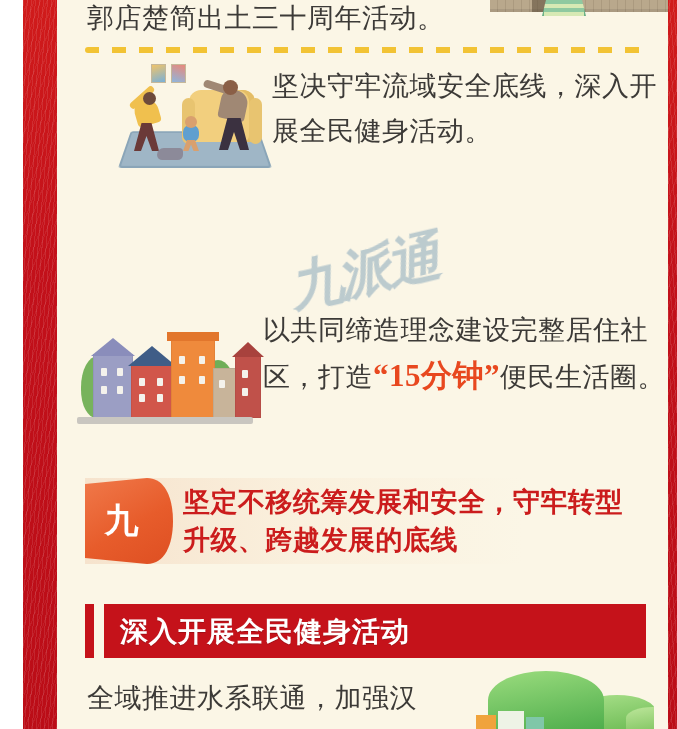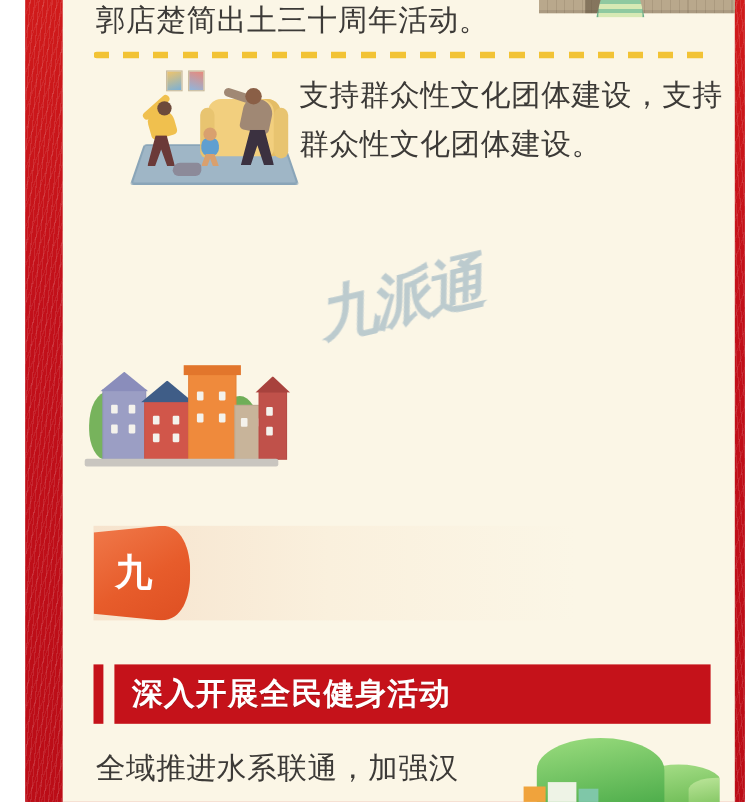--- a/index.html
+++ b/index.html
@@ -340,21 +340,21 @@
           <div class="legs"></div>
         </div>
       <div class="child">
           <div class="torso"></div>
           <div class="head"></div>
           <div class="legs"></div>
         </div>
       <div class="cat"></div>
     </div>
 
-    <div id="p-fitness" class="body-text">支持群众性文化团体建设，支持群众性文化团体建设。</div>
+    <div id="p-fitness" class="body-text">坚决守牢流域安全底线，深入开展全民健身活动。</div>
 
 
     <div id="art-town">
       <div class="tree t1"></div>
       <div class="tree t2"></div>
       <div class="h h1">
           <i class="win" style="left:8px;top:14px"></i>
           <i class="win" style="left:24px;top:14px"></i>
           <i class="win" style="left:8px;top:32px"></i>
           <i class="win" style="left:24px;top:32px"></i>
@@ -375,25 +375,29 @@
           <i class="win" style="left:6px;top:12px"></i>
           <i class="win" style="left:22px;top:12px"></i>
         </div>
       <div class="h h5">
           <i class="win" style="left:7px;top:14px"></i>
           <i class="win" style="left:7px;top:32px"></i>
         </div>
       <div class="ground"></div>
     </div>
 
+    <div id="p-community" class="body-text">
+      <span>以共同缔造理念建设完整居住社区，打造</span><span class="hl">“15分钟”</span><span>便民生活圈。</span>
+    </div>
 
     <div id="section-nine">
       <div class="badge">
         <span>九</span>
       </div>
+      <div class="title">坚定不移统筹发展和安全，守牢转型升级、跨越发展的底线</div>
     </div>
 
     <div class="headline-wrap" id="headline-2">
       <div class="accent"></div>
       <div class="bar">
         <span>深入开展全民健身活动</span>
       </div>
     </div>
 
     <div id="art-mountain">

